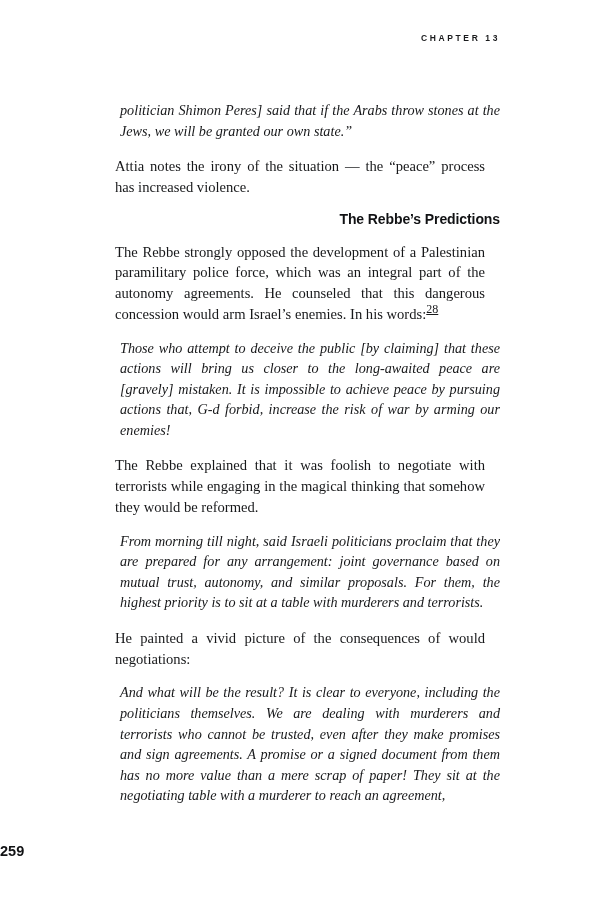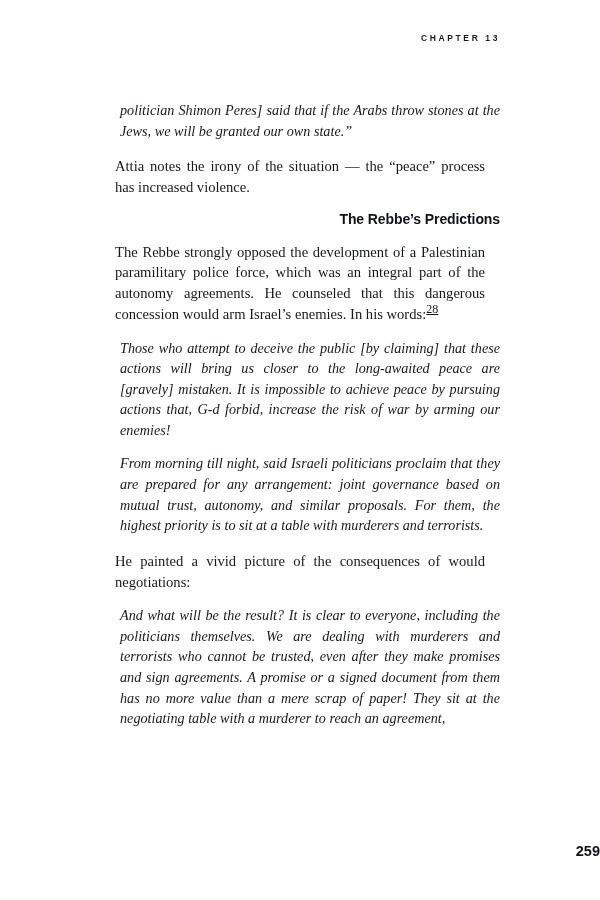--- a/index.html
+++ b/index.html
@@ -81,21 +81,21 @@
     font-size: 12px;
     vertical-align: super;
     line-height: 0;
     text-decoration: underline;
   }
   .page-number {
     position: absolute;
     left: 0;
     right: 0;
     top: 843px;
-    text-align: right;
+    text-align: left;
     font-family: "Liberation Sans", sans-serif;
     font-size: 14.5px;
     font-weight: 700;
     color: #111214;
   }
 </style>
 </head>
 <body>
 
 <div class="page">
@@ -108,20 +108,21 @@
 
     <p class="body-para">Attia notes the irony of the situation — the “peace” process has increased violence.</p>
 
 
     <h2 class="subsection-title">The Rebbe’s Predictions</h2>
 
     <p class="body-para"><span>The Rebbe strongly opposed the development of a Palestinian paramilitary police force, which was an integral part of the autonomy agreements. He counseled that this dangerous concession would arm Israel’s enemies. In his words:</span><sup>28</sup></p>
 
     <p class="quote">Those who attempt to deceive the public [by claiming] that these actions will bring us closer to the long-awaited peace are [gravely] mistaken. It is impossible to achieve peace by pursuing actions that, G-d forbid, increase the risk of war by arming our enemies!</p>
 
+    <p class="body-para">The Rebbe explained that it was foolish to negotiate with terrorists while engaging in the magical thinking that somehow they would be reformed.</p>
 
     <p class="quote">From morning till night, said Israeli politicians proclaim that they are prepared for any arrangement: joint governance based on mutual trust, autonomy, and similar proposals. For them, the highest priority is to sit at a table with murderers and terrorists.</p>
 
     <p class="body-para">He painted a vivid picture of the consequences of would negotiations:</p>
 
     <p class="quote">And what will be the result? It is clear to everyone, including the politicians themselves. We are dealing with murderers and terrorists who cannot be trusted, even after they make promises and sign agreements. A promise or a signed document from them has no more value than a mere scrap of paper! They sit at the negotiating table with a murderer to reach an agreement,</p>
 
   </div>
 
   <div class="page-number">259</div>

